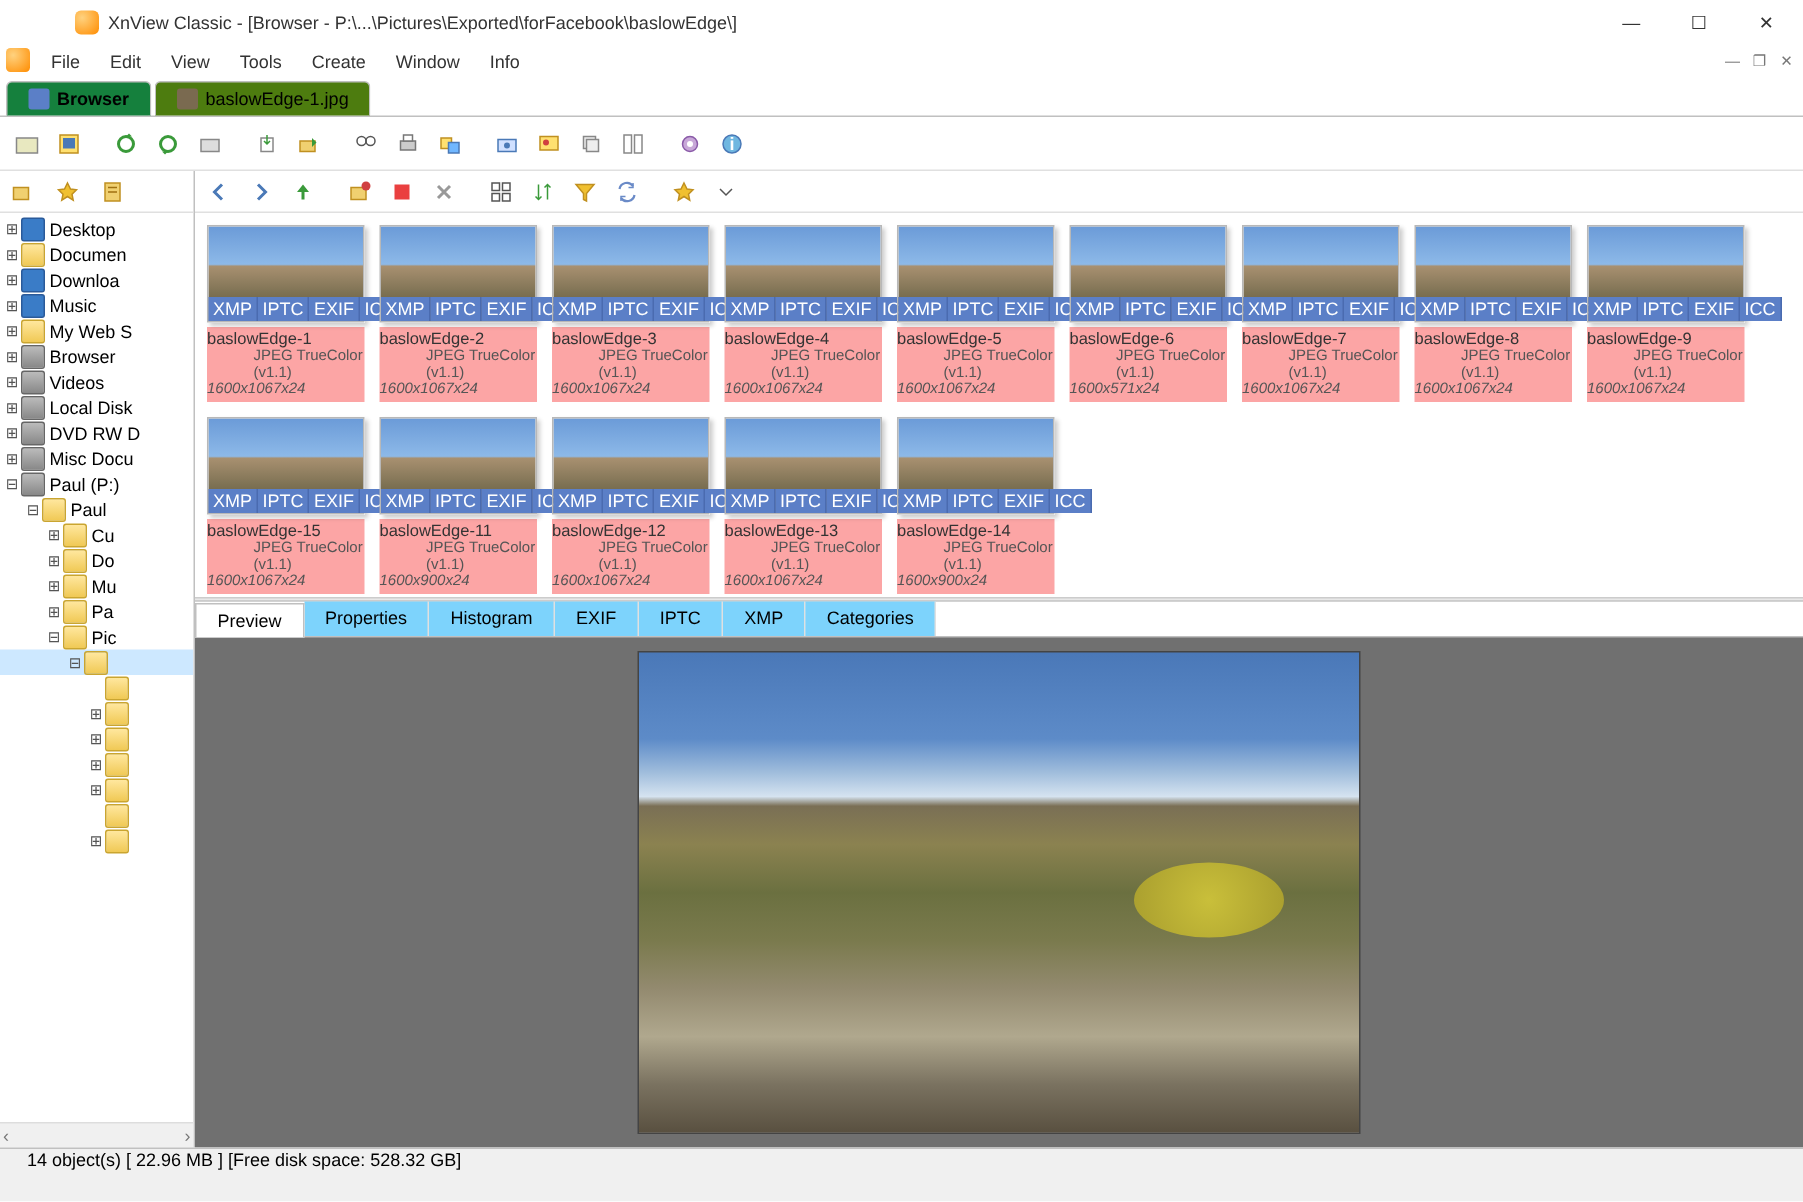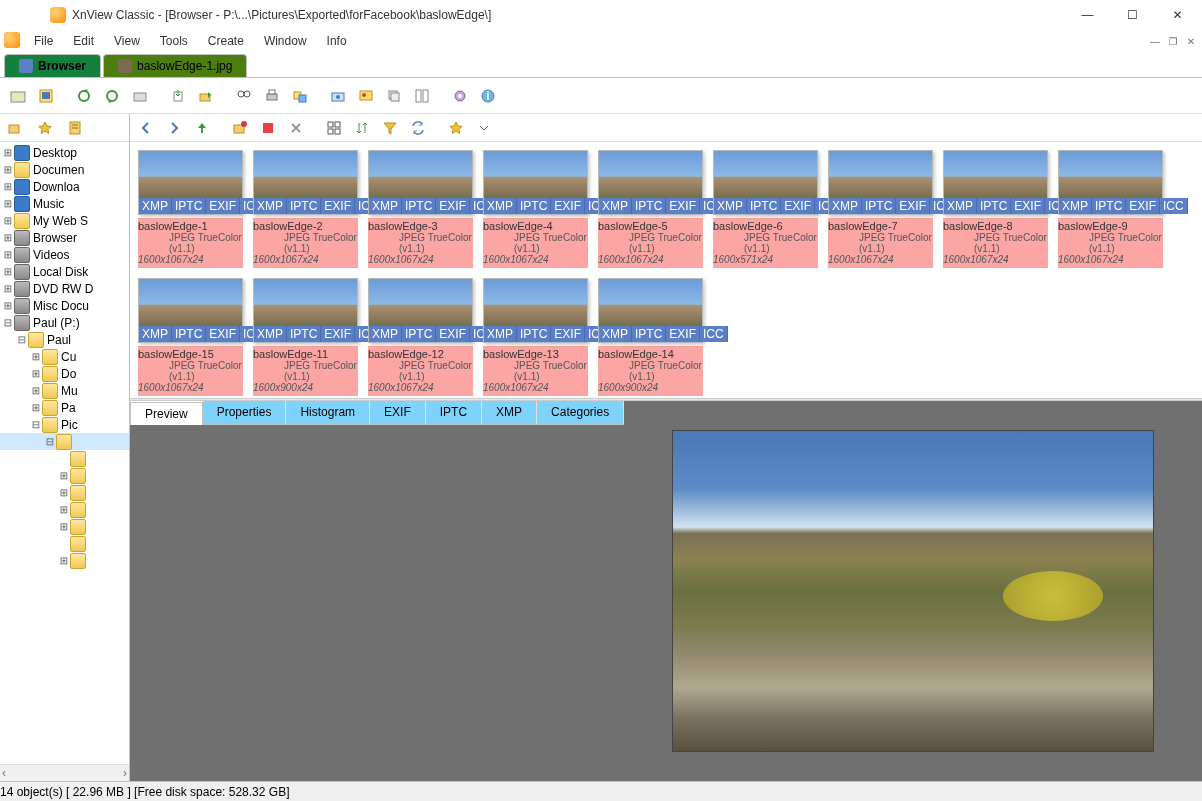--- a/index.html
+++ b/index.html
@@ -39,34 +39,34 @@
 .thumb-card{ width:105px; display:flex; flex-direction:column; }
 .thumb-img{ width:105px; height:65px; border:1px solid #b8b8b8; box-shadow:2px 2px 3px rgba(0,0,0,.2); position:relative;
   background:linear-gradient(to bottom,#6b9bd8 0%, #8db9e8 40%, #a89070 42%, #7e7254 70%, #5b5238 100%);}
 .thumb-img .badges{ position:absolute; bottom:0; left:0; display:flex; font-size:8px;}
 .thumb-img .badges span{ background:#5b7fc7; color:#fff; padding:1px 3px; border-right:1px solid #4a6bb0;}
 .thumb-meta{ background:#fca5a5; text-align:left; padding:2px 0 3px; margin-top:3px;}
 .thumb-meta .tname{ color:#333; font-size:11px;}
 .thumb-meta .ttype{ color:#555; font-size:10px;margin-left:31px;}
 .thumb-meta .tdim{ color:#555; font-size:10px;font-style:italic;}
 .splitter{height:3px;background:#e8e8e8;border-top:1px solid #ccc;border-bottom:1px solid #ccc;}
-.info-panel{ flex:1; display:flex; flex-direction:row; background:#707070;}
+.info-panel{ flex:1; display:flex; flex-direction:column; background:#707070;}
 .info-tabs{ height:24px; display:flex; background:#fff; border-bottom:1px solid #c0c0c0;}
 .info-tab{ padding:4px 14px; border-right:1px solid #e0e0e0; background:#7dd3fc;}
 .info-tab.active{ background:#fff; border-bottom:1px solid #fff; position:relative; top:1px; border:1px solid #c0c0c0; border-bottom:none;}
 .preview-area{ flex:1; display:flex; align-items:center; justify-content:center; background:#707070;}
 .preview-img{ width:480px; height:320px; 
   background:linear-gradient(to bottom,
     #4a78b8 0%, #5d8bc8 18%, #a0bddc 25%, #d5e3f0 30%,
     #7a6f55 32%, #8b8250 40%, #6b7040 50%, #7a7a4d 60%,
     #938a6f 70%, #b0a88e 80%, #7a7260 90%, #595040 100%);
   position:relative; box-shadow:0 0 0 1px #444;}
 .preview-img .yellow-bush{position:absolute;right:50px;top:140px;width:100px;height:50px;border-radius:50%;
   background:radial-gradient(circle,#c9bf3a,#a89d2e);}
-.statusbar{ height:20px; border-top:1px solid #c0c0c0; display:flex;align-items:center;padding:0 0; background:#f0f0f0;}
+.statusbar{ height:36px; border-top:1px solid #c0c0c0; display:flex;align-items:flex-start;padding:0 18px; background:#f0f0f0;}
 
 .i-folder{background:linear-gradient(#ffe79e,#f0c955);border:1px solid #caa530;border-radius:2px;}
 .i-drive{background:linear-gradient(#bbb,#888);border:1px solid #666;border-radius:2px;}
 .i-desktop{background:#3a7cc7;border:1px solid #2a5a9a;border-radius:2px;}
 svg{display:block;}
 </style>
 </head>
 <body>
 
 <div class="titlebar">

